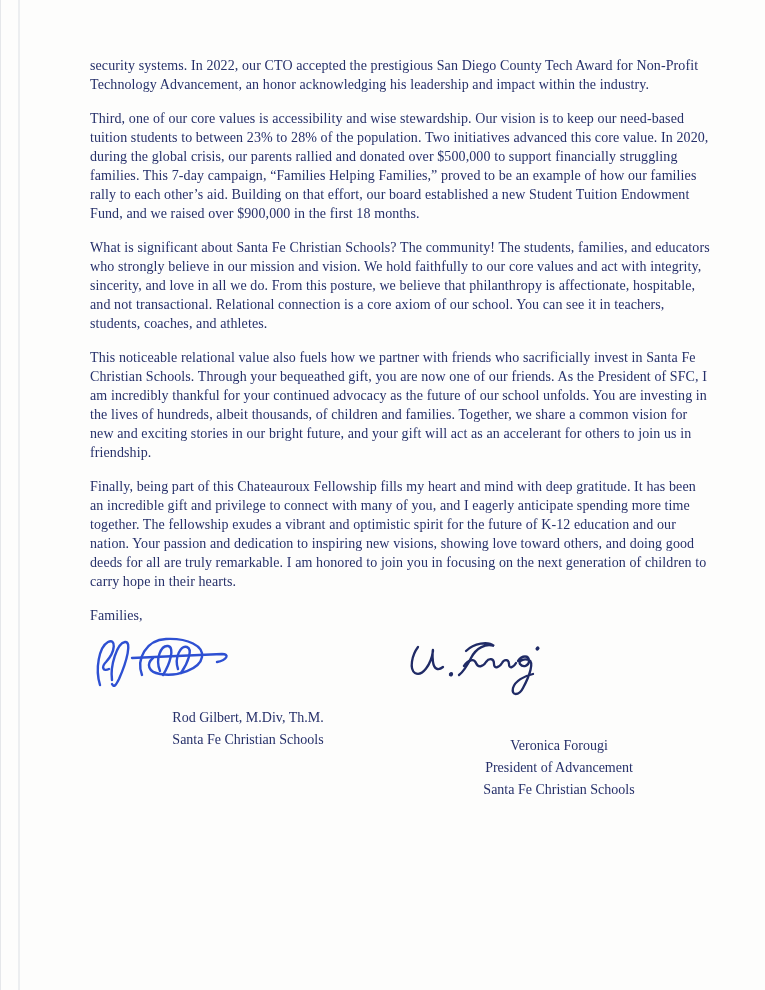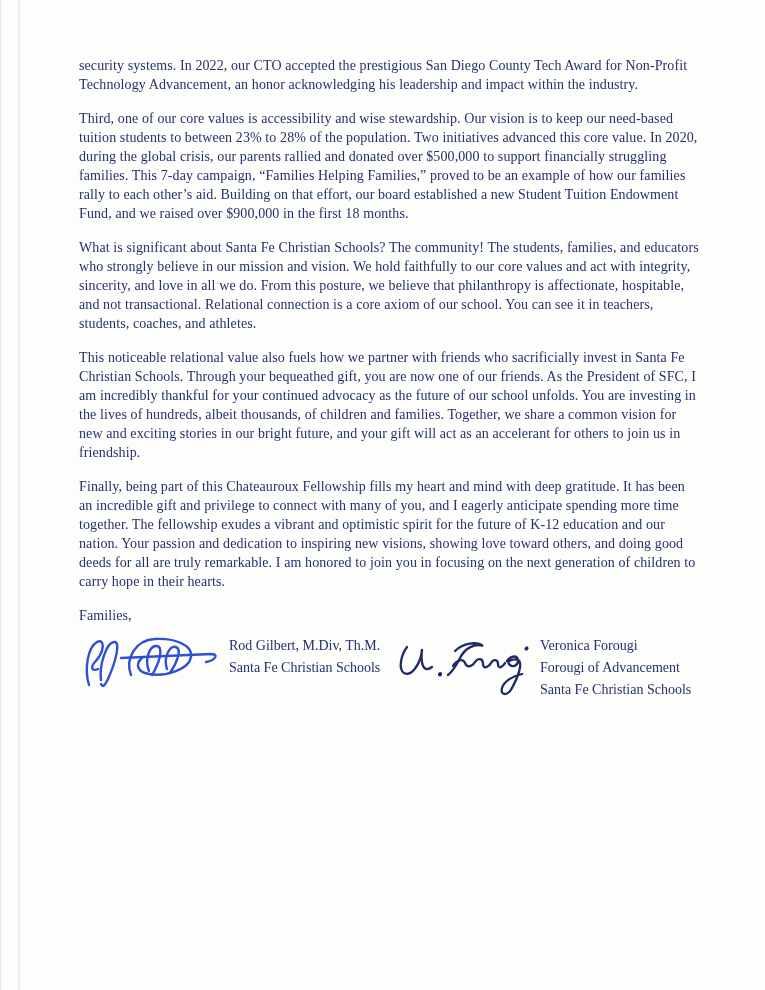--- a/index.html
+++ b/index.html
@@ -28,44 +28,46 @@
     position: absolute;
     left: 0;
     top: 0;
     width: 1px;
     height: 100%;
     background: rgba(200, 204, 212, 0.45);
     pointer-events: none;
   }
   .letter-body {
     position: absolute;
-    left: 79px;
+    left: 90px;
     top: 56px;
     width: 622px;
   }
   .letter-body p {
     margin: 0 0 15px 0;
     font-size: 14px;
     line-height: 19px;
     letter-spacing: 0.1px;
     text-align: left;
   }
   .closing {
     margin: 0 0 6px 0 !important;
   }
   .sig-row {
     display: flex;
     align-items: flex-start;
     margin-top: 4px;
   }
   .sig-col {
     display: flex;
+    flex-direction: column;
+    text-align: center;
   }
   .sig-col.left  { width: 316px; }
-  .sig-col.right { flex: 1; }
+  .sig-col.right { flex: 1; gap: 28px; }
   .sig-art {
     height: 72px;
     display: block;
   }
   .sig-name-block {
     margin-top: 4px;
     font-size: 14px;
     line-height: 22px;
   }
   .sig-line { display: block; }
@@ -111,19 +113,19 @@
           <path d="M12,16 C6,24 3,38 9,42 C16,46 25,34 27,20 C27,16 26,24 27,31 C28,38 32,40 37,36"></path>
           <path d="M44,43 C45,42 46,42 46,43 C46,44 45,45 44,44"></path>
           <path d="M60,20 C68,12 82,10 88,15 C80,12 70,17 65,27 C61,35 57,41 53,44"></path>
           <path d="M58,35 C62,29 68,27 70,32 C72,37 77,36 80,31 C83,27 88,27 88,33 C88,38 93,37 96,32 C98,28 103,28 103,33 C103,38 107,37 110,32"></path>
           <path d="M112,30 C116,24 123,24 123,30 C123,35 117,37 114,33 C112,30 118,27 123,29 C128,31 124,44 117,57 C113,65 105,65 107,57 C109,50 118,45 127,43"></path>
           <path d="M131,17 C132,16 133,17 132,18 C131,19 130,18 131,17"></path>
         </g>
       </svg>
       <div class="sig-name-block">
         <span class="sig-line">Veronica Forougi</span>
-        <span class="sig-line">Forougi of Advancement</span>
+        <span class="sig-line">President of Advancement</span>
         <span class="sig-line">Santa Fe Christian Schools</span>
       </div>
     </div>
 
   </div>
 </div>
 
 </body></html>

